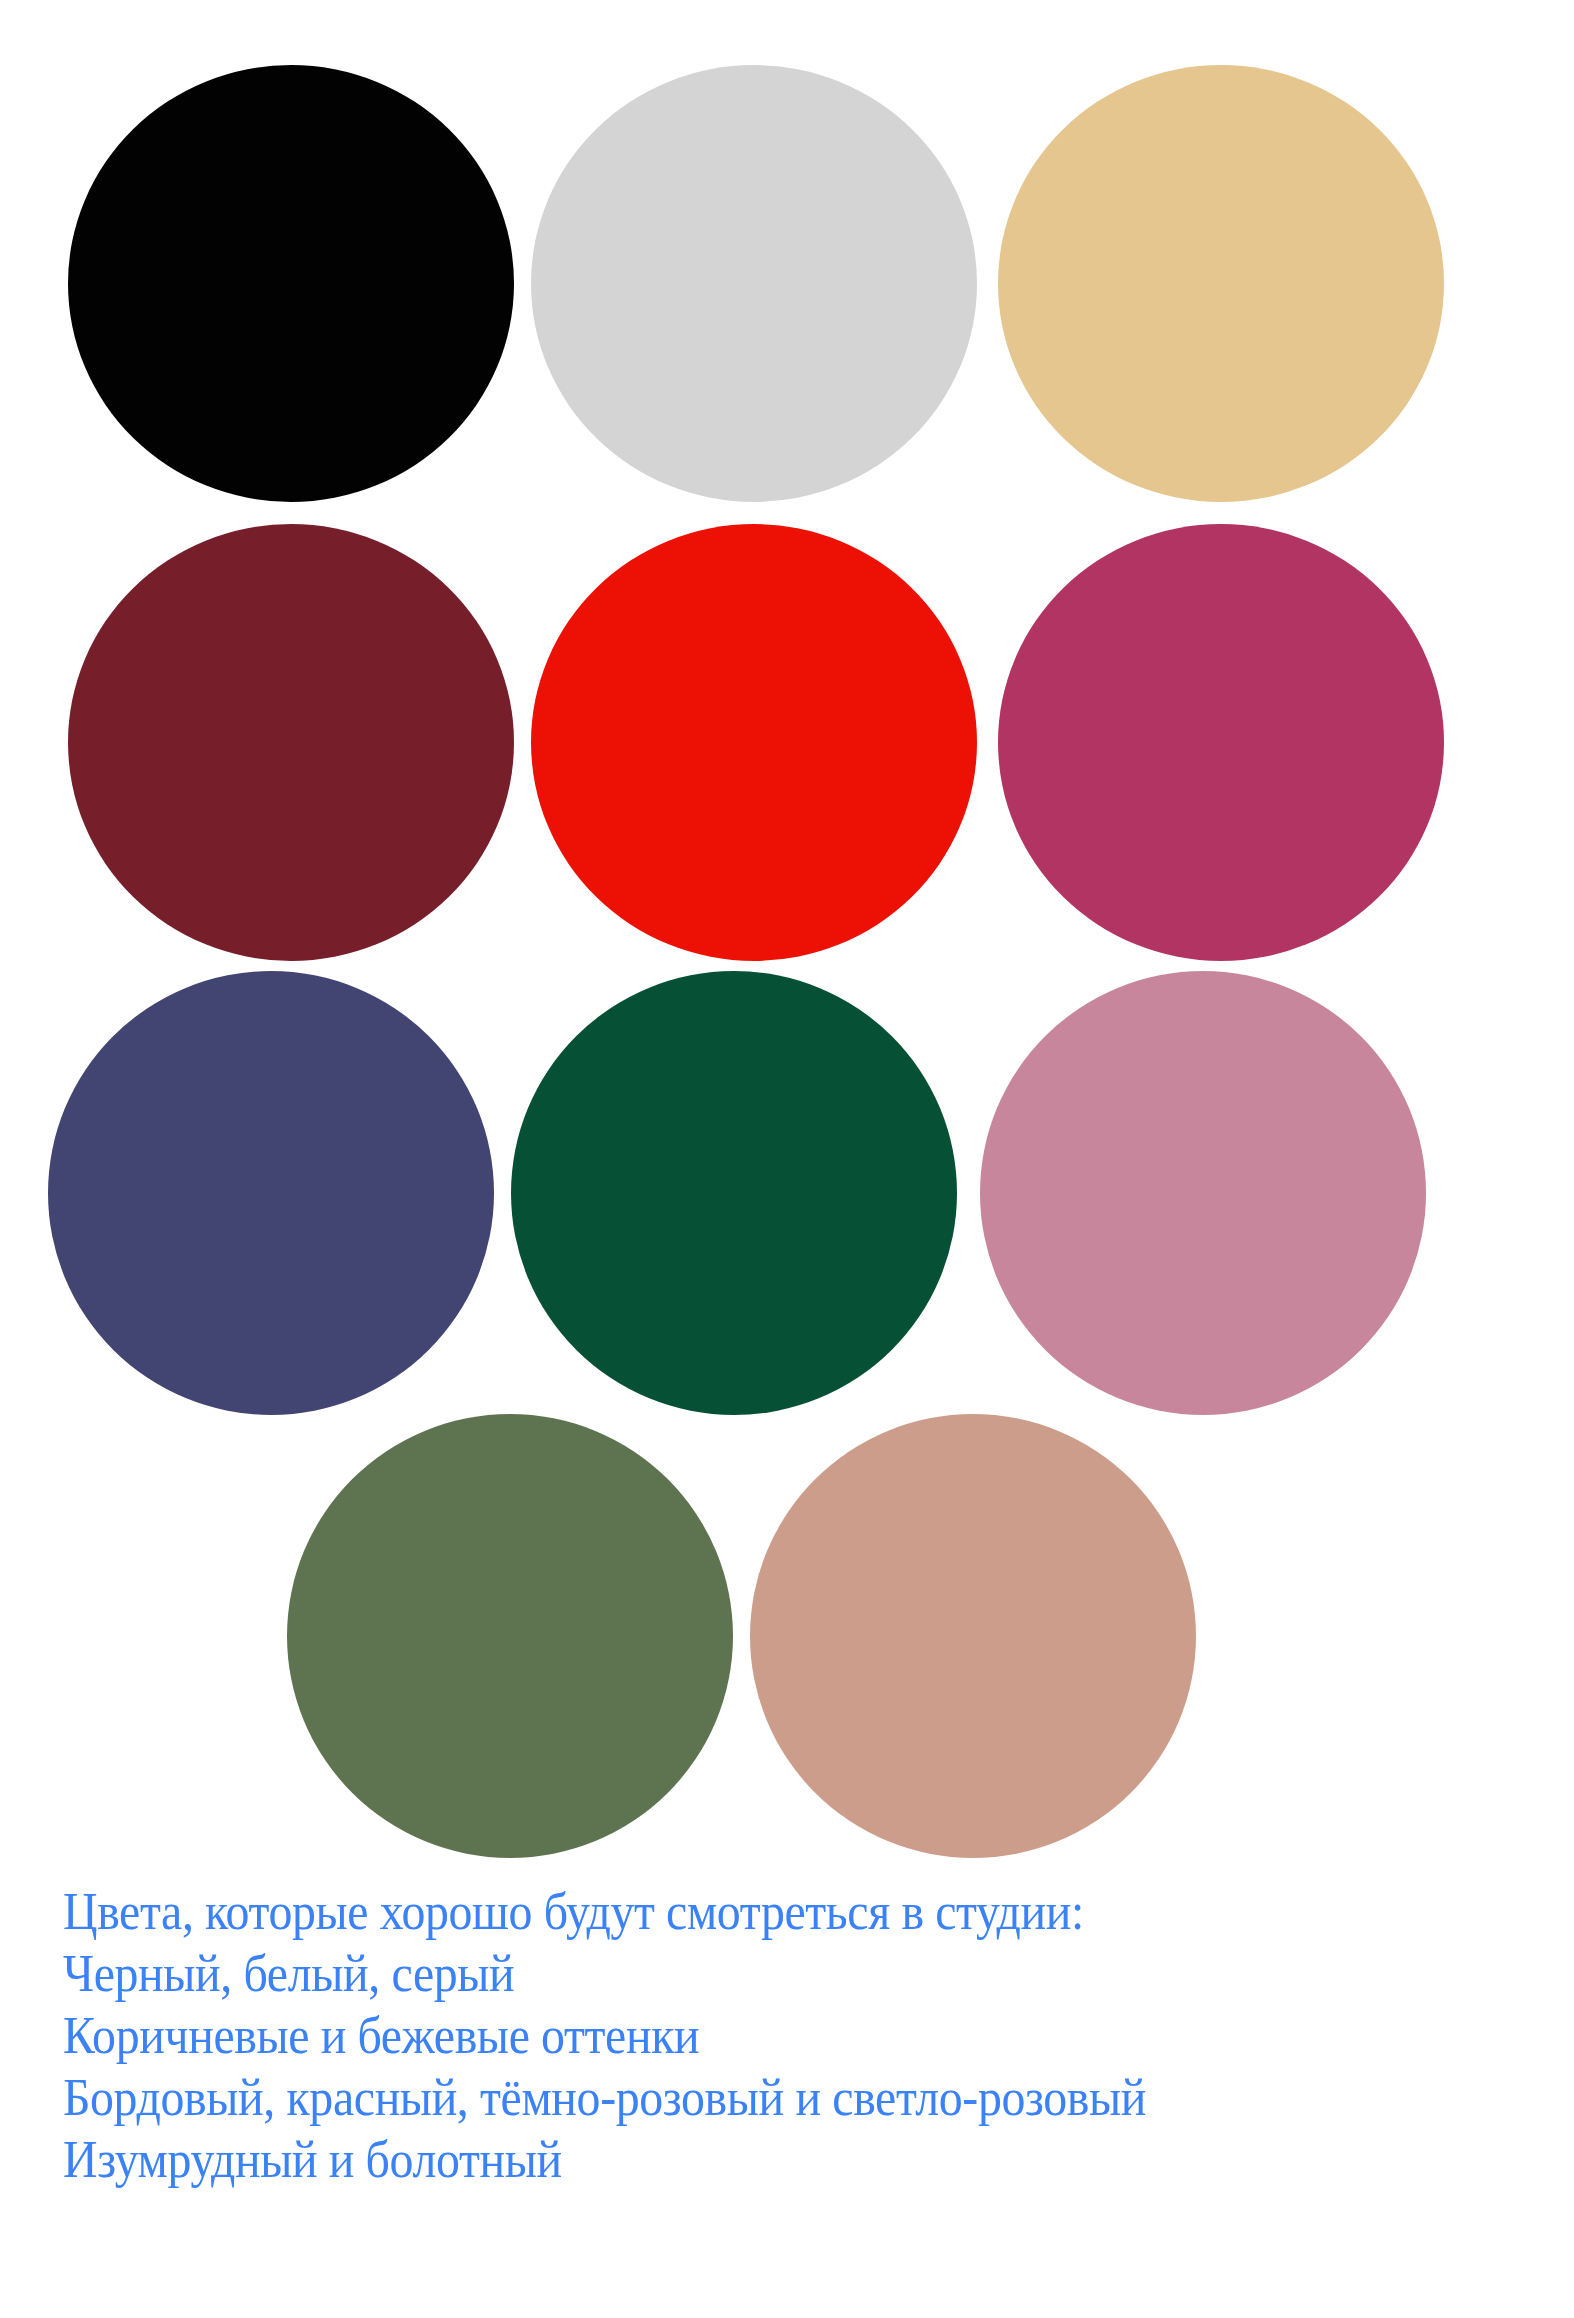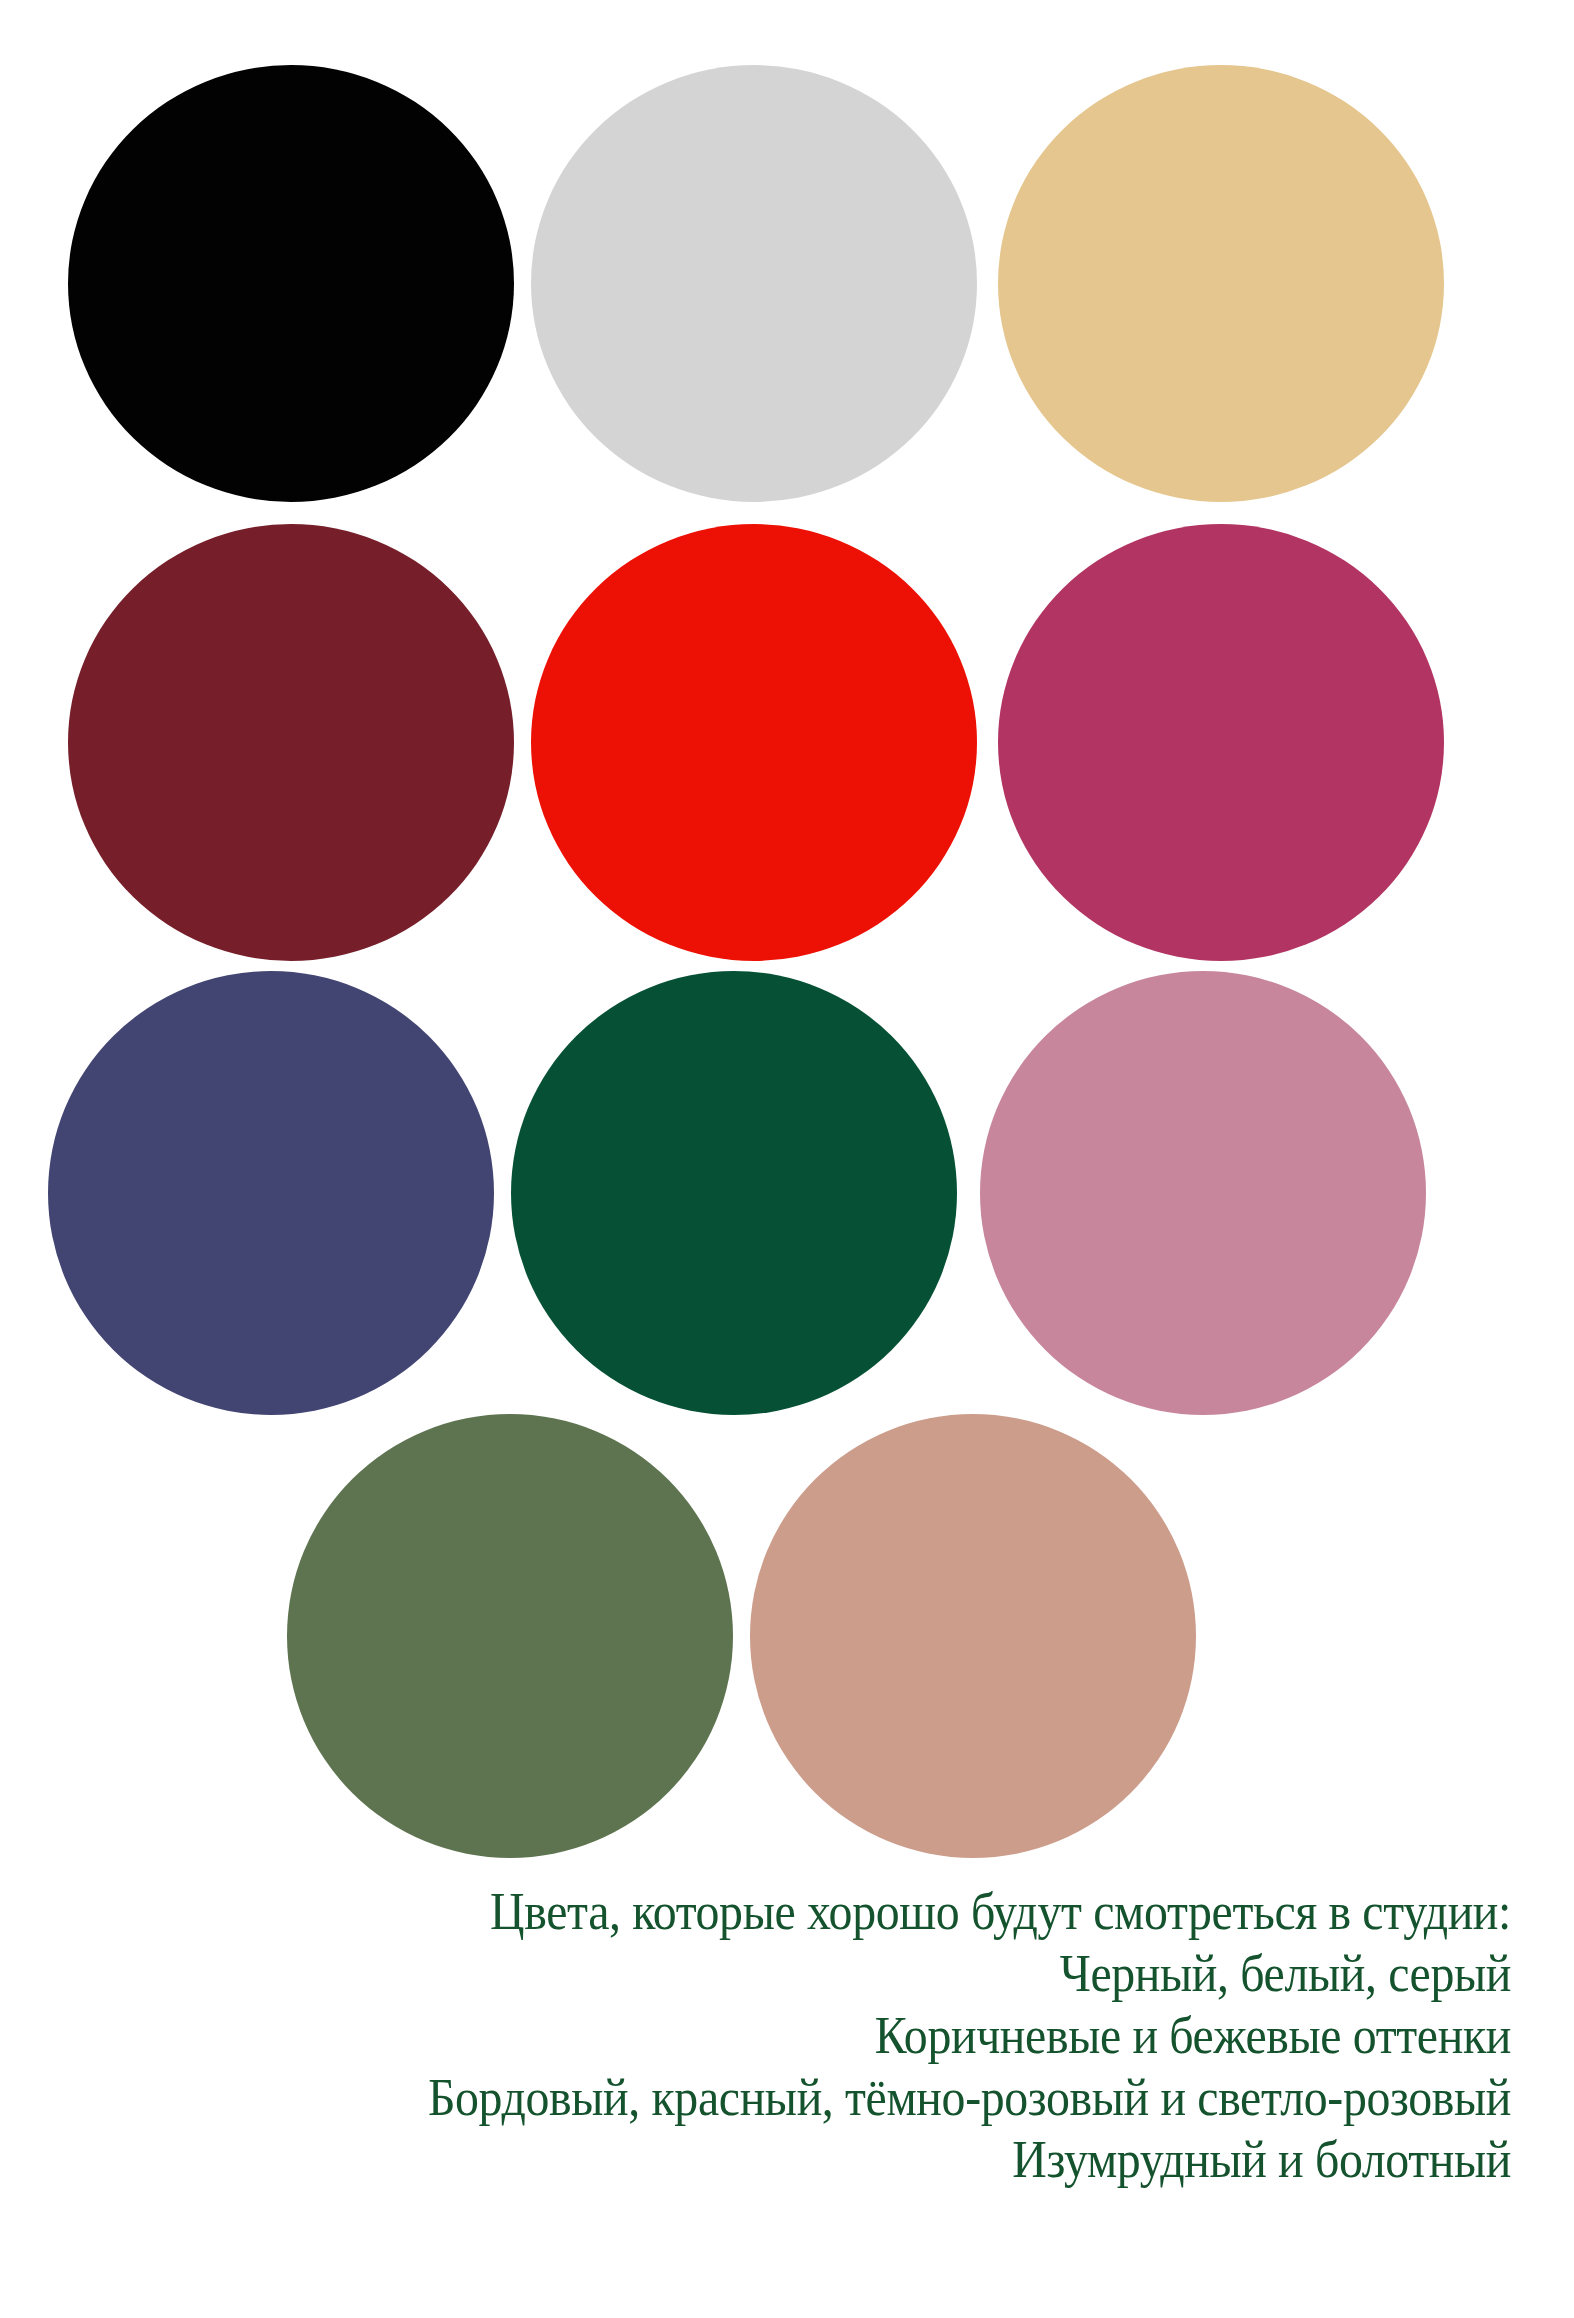--- a/index.html
+++ b/index.html
@@ -59,22 +59,22 @@
   
   .r4 { top: 1414px; width: 446px; height: 444px; }
   .r4.c1 { left: 287px; }
   .r4.c2 { left: 750px; }
 
   #caption-block {
     position: absolute;
     left: 0;
     top: 1881px;
     width: 1574px;
-    text-align: right;
-    color: #14532d;
+    text-align: left;
+    color: #3b82f6;
   }
   .caption-line {
     display: block;
     font-family: "Liberation Serif", "DejaVu Serif", serif;
     font-size: 52px;
     line-height: 62px;
     letter-spacing: -0.4px;
     white-space: nowrap;
     transform: scaleX(0.92);
   }

